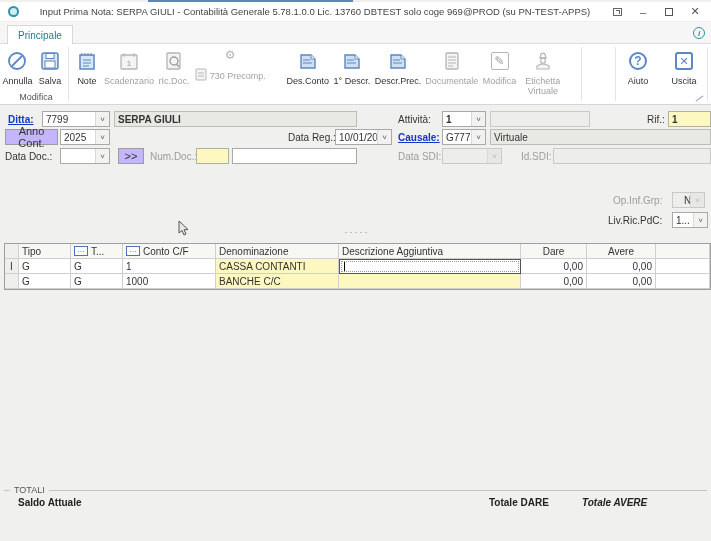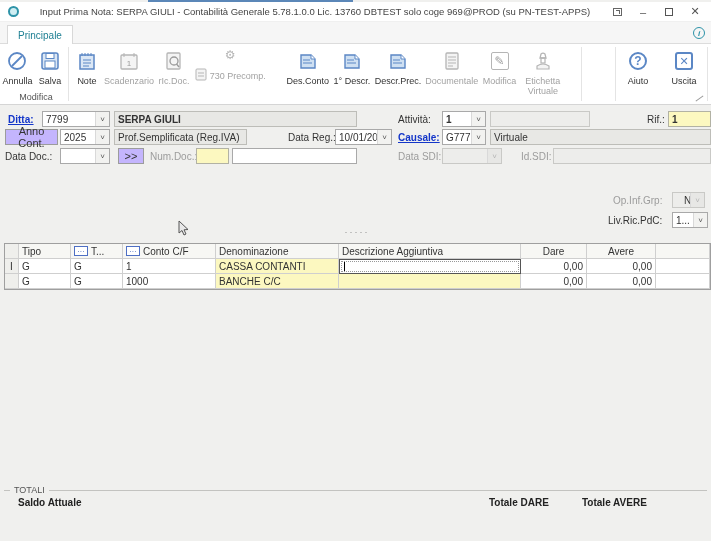--- a/index.html
+++ b/index.html
@@ -283,21 +283,20 @@
     </div>
     <div class="fld fld-dis" style="left:490px; top:6px; width:100px;"></div>
     <span class="lbl" style="left:647px; top:9px;">Rif.:</span>
     <div class="fld fld-y bold" style="left:668px; top:6px; width:43px;">1</div>
 
     <div class="btn-sm" style="left:5px; top:24px; width:53px;">Anno Cont.</div>
     <div class="combo" style="left:60px; top:24px; width:50px;">
       <span class="cval">2025</span>
       <span class="carr">˅</span>
     </div>
-    <div class="fld fld-ro" style="left:114px; top:24px; width:133px;">Prof.Semplificata (Reg.IVA)</div>
     <span class="lbl" style="left:288px; top:27px;">Data Reg.:</span>
     <div class="combo" style="left:335px; top:24px; width:57px;">
       <span class="cval">10/01/2025</span>
       <span class="carr">˅</span>
     </div>
     <span class="lbl lbl-link" style="left:398px; top:27px;">Causale:</span>
     <div class="combo" style="left:442px; top:24px; width:44px;">
       <span class="cval">G777</span>
       <span class="carr">˅</span>
     </div>
@@ -374,21 +373,21 @@
       <div class="gc gnum">0,00</div>
       <div class="gc"></div>
     </div>
 
     <div class="totali-line"></div>
     <span class="totali-label">TOTALI</span>
     <span class="tot-lab" style="left:18px; top:392px;">Saldo Attuale</span>
     <div class="tot-fld" style="left:8px; top:404px; width:82px;">-3.060,00</div>
     <span class="tot-lab" style="left:489px; top:392px;">Totale DARE</span>
     <div class="tot-fld" style="left:472px; top:404px; width:88px;">0,00</div>
-    <span class="tot-lab" style="left:582px; top:392px;">Totale AVERE</span>
+    <span class="tot-lab" style="left:582px; top:392px;font-style:italic;">Totale AVERE</span>
     <div class="tot-fld" style="left:566px; top:404px; width:89px;">0,00</div>
   </div>
 
   <div class="taskbar">
     <span class="tb-start">⊞</span>
     <span class="tb-edge"></span>
     <span class="tb-folder"></span>
     <span class="tb-active-slot">
         <span class="tb-app"></span>
       </span>

